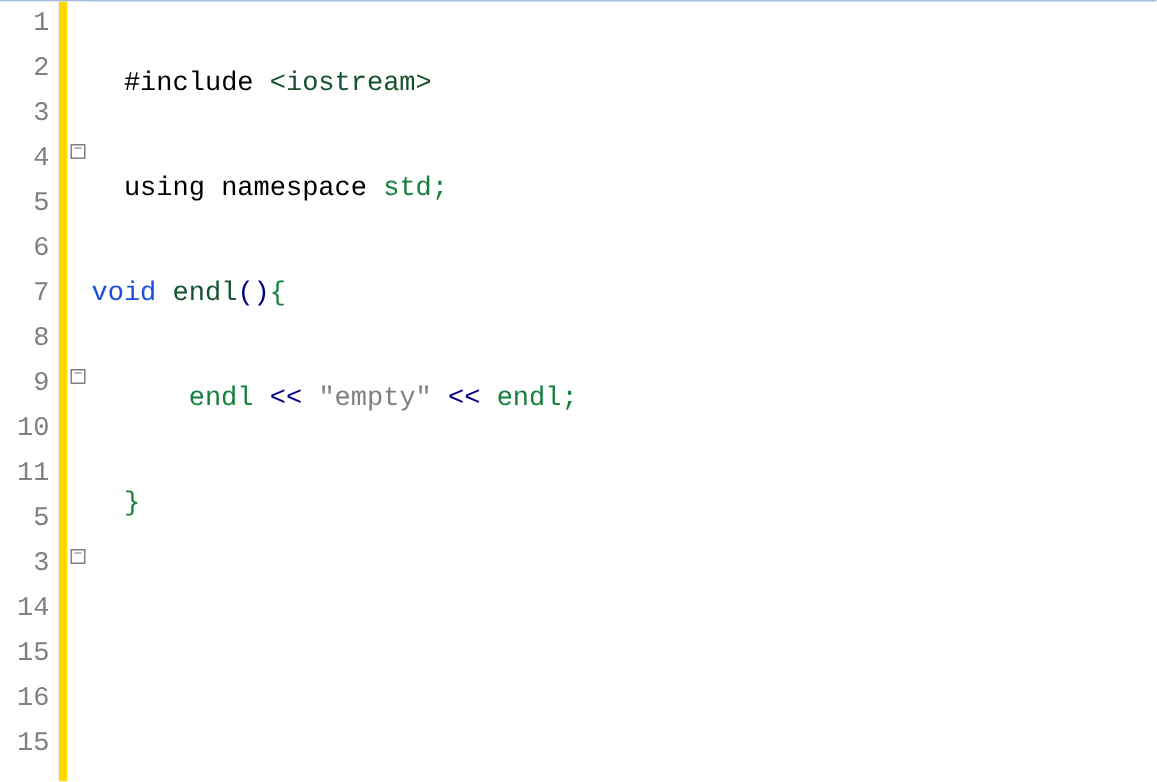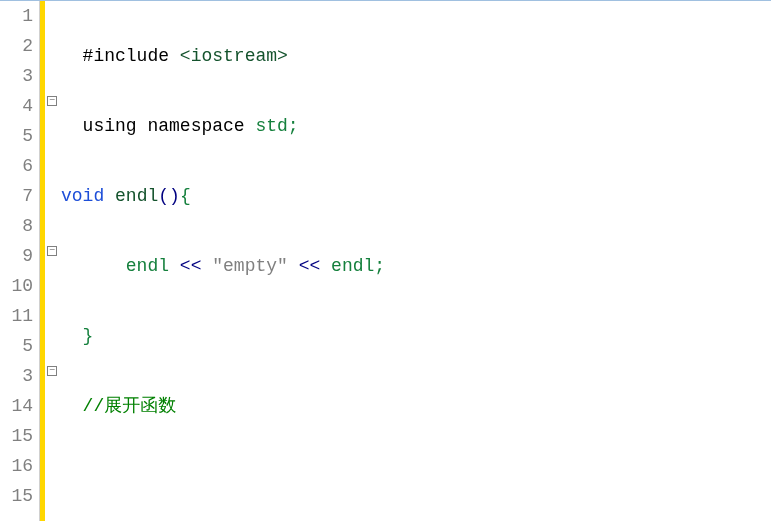--- a/index.html
+++ b/index.html
@@ -114,21 +114,20 @@
     <div class="fc"></div>
     <div class="fc"></div>
     <div class="fc"></div>
   </div>
   <div class="code">
     <div class="line"><span>  </span><span class="kw">#include </span><span class="func">&lt;iostream&gt;</span></div>
     <div class="line"><span>  </span><span class="kw">using </span><span class="kw">namespace </span><span class="ident">std</span><span class="ident">;</span></div>
     <div class="line"><span class="type">void</span><span> </span><span class="func">endl</span><span class="op">(</span><span class="op">)</span><span class="ident">{</span></div>
     <div class="line"><span>      </span><span class="ident">endl</span><span class="op"> &lt;&lt; </span><span class="str">"empty"</span><span class="op"> &lt;&lt; </span><span class="ident">endl</span><span class="ident">;</span></div>
     <div class="line"><span>  </span><span class="ident">}</span></div>
-    <div class="line"><span>  </span><span class="comment">//展开函数</span></div>
     
     
     
     
     
     
     
     
     
     

